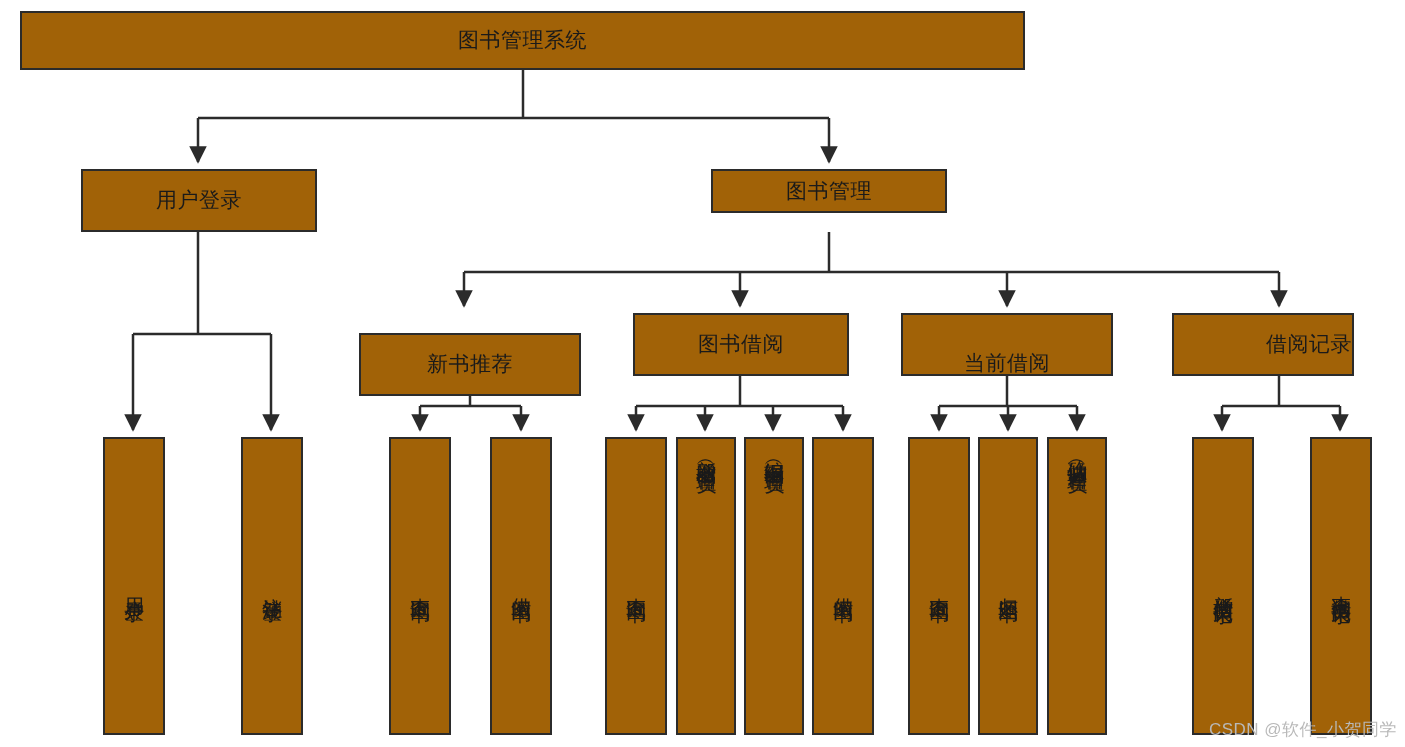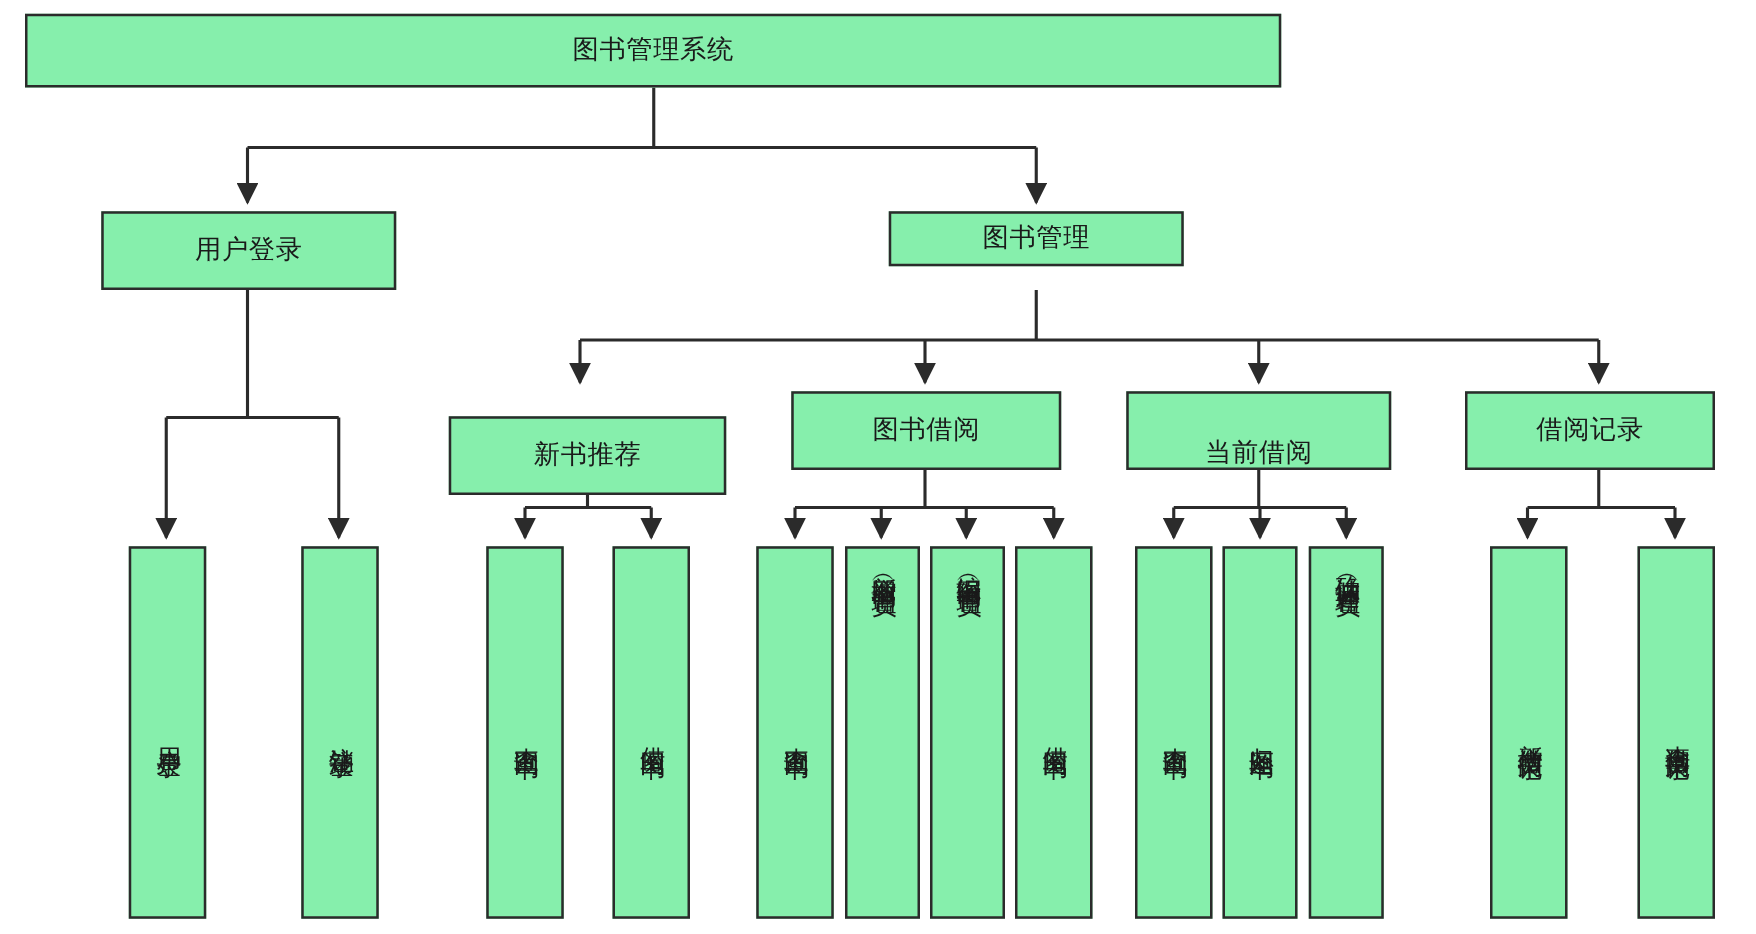--- a/index.html
+++ b/index.html
@@ -23,21 +23,21 @@
     left: 0;
     top: 0;
     width: 1405px;
     height: 747px;
     pointer-events: none;
   }
   .node {
     position: absolute;
     box-sizing: border-box;
     border: 2px solid #2b2b2b;
-    background: #86efac;
+    background: #a16207;
     display: flex;
     align-items: center;
     justify-content: center;
     color: #1a1a1a;
   }
   .node .label {
     display: block;
     text-align: center;
     line-height: 1.05;
     white-space: nowrap;
@@ -155,21 +155,21 @@
 
   <div class="node horiz" style="left:359px; top:313px; width:222px; height:63px;margin-top:20px;">
     <span class="label">新书推荐</span>
   </div>
   <div class="node horiz" style="left:633px; top:313px; width:216px; height:63px;">
     <span class="label">图书借阅</span>
   </div>
   <div class="node horiz" style="left:901px; top:313px; width:212px; height:63px;align-items:flex-end;">
     <span class="label">当前借阅</span>
   </div>
-  <div class="node horiz" style="left:1172px; top:313px; width:200px; height:63px;">
+  <div class="node horiz" style="left:1172px; top:313px; width:182px; height:63px;justify-content:flex-end;">
     <span class="label">借阅记录</span>
   </div>
 
   <div class="node vert centered" style="left:103px; top:437px; width:62px; height:298px;">
     <span class="label">用户登录</span>
   </div>
   <div class="node vert centered" style="left:241px; top:437px; width:62px; height:298px;">
     <span class="label">注销登录</span>
   </div>
 
@@ -203,14 +203,15 @@
     <span class="label">确认归还（管理员）</span>
   </div>
 
   <div class="node vert centered" style="left:1192px; top:437px; width:62px; height:298px;">
     <span class="label">新增借阅记录</span>
   </div>
   <div class="node vert centered" style="left:1310px; top:437px; width:62px; height:298px;">
     <span class="label">查询借阅记录</span>
   </div>
 
+  <div id="watermark">CSDN @软件_小贺同学</div>
 
 </div>
 
 </body></html>

